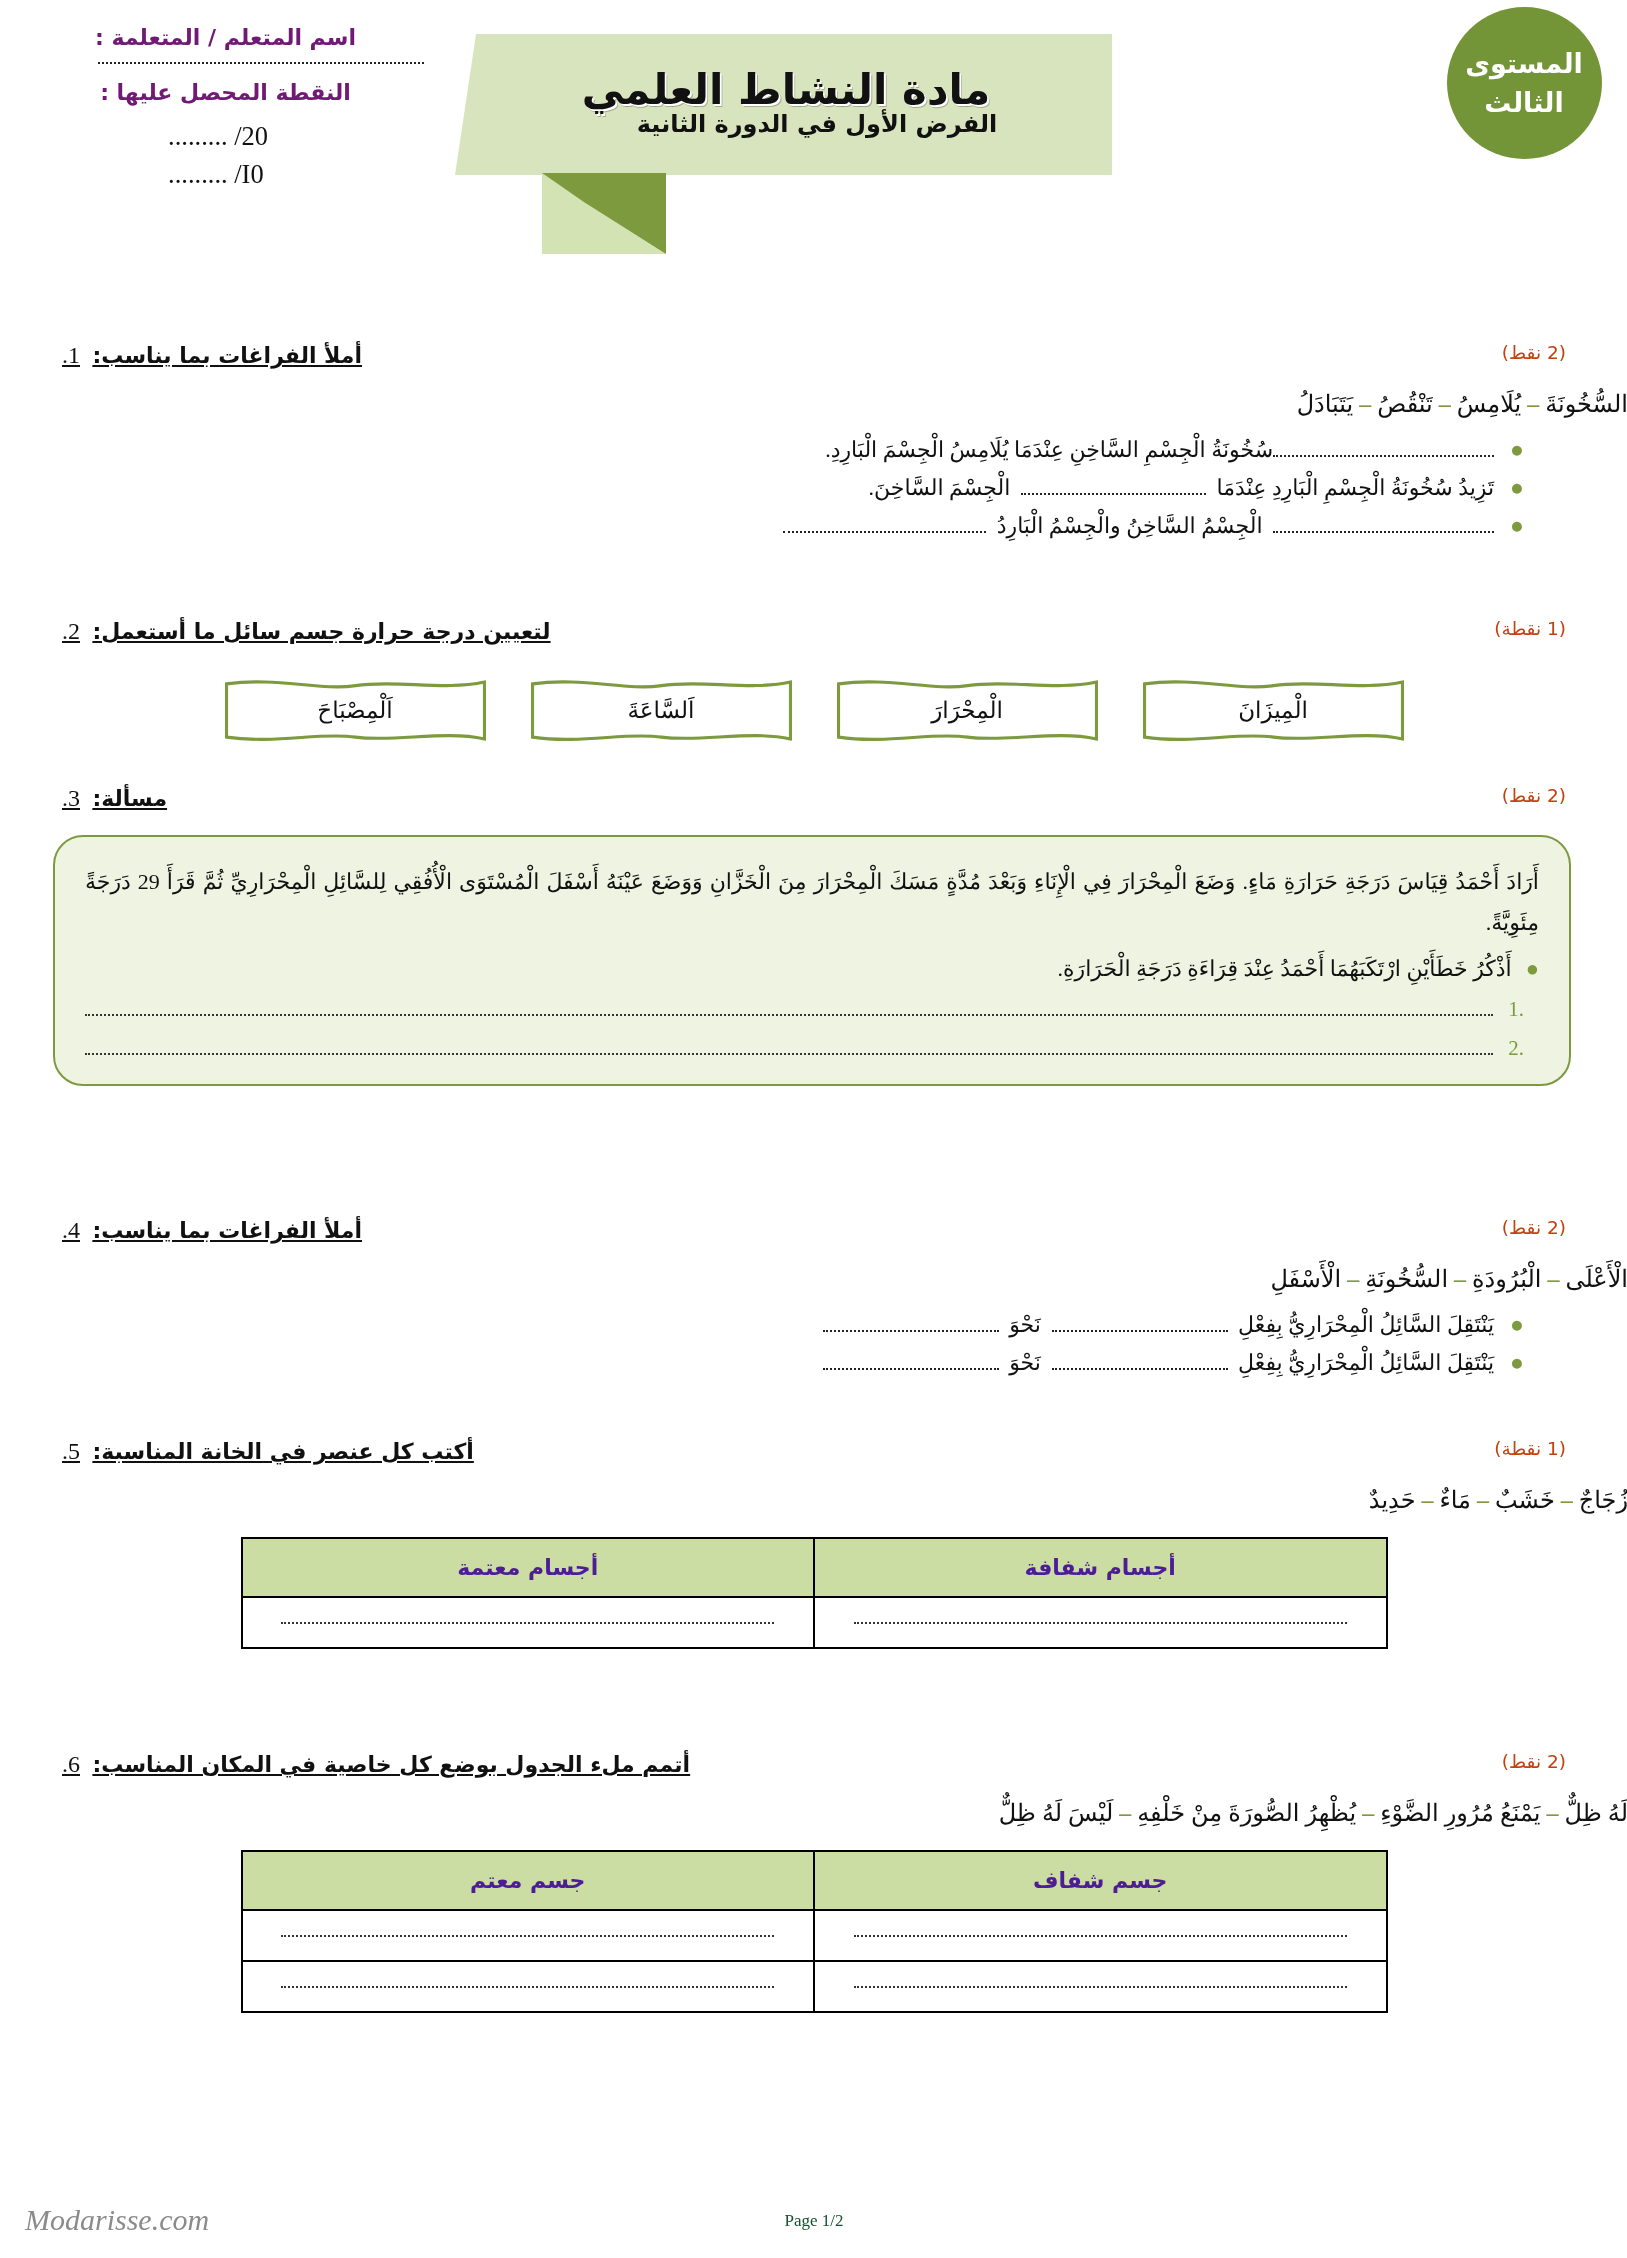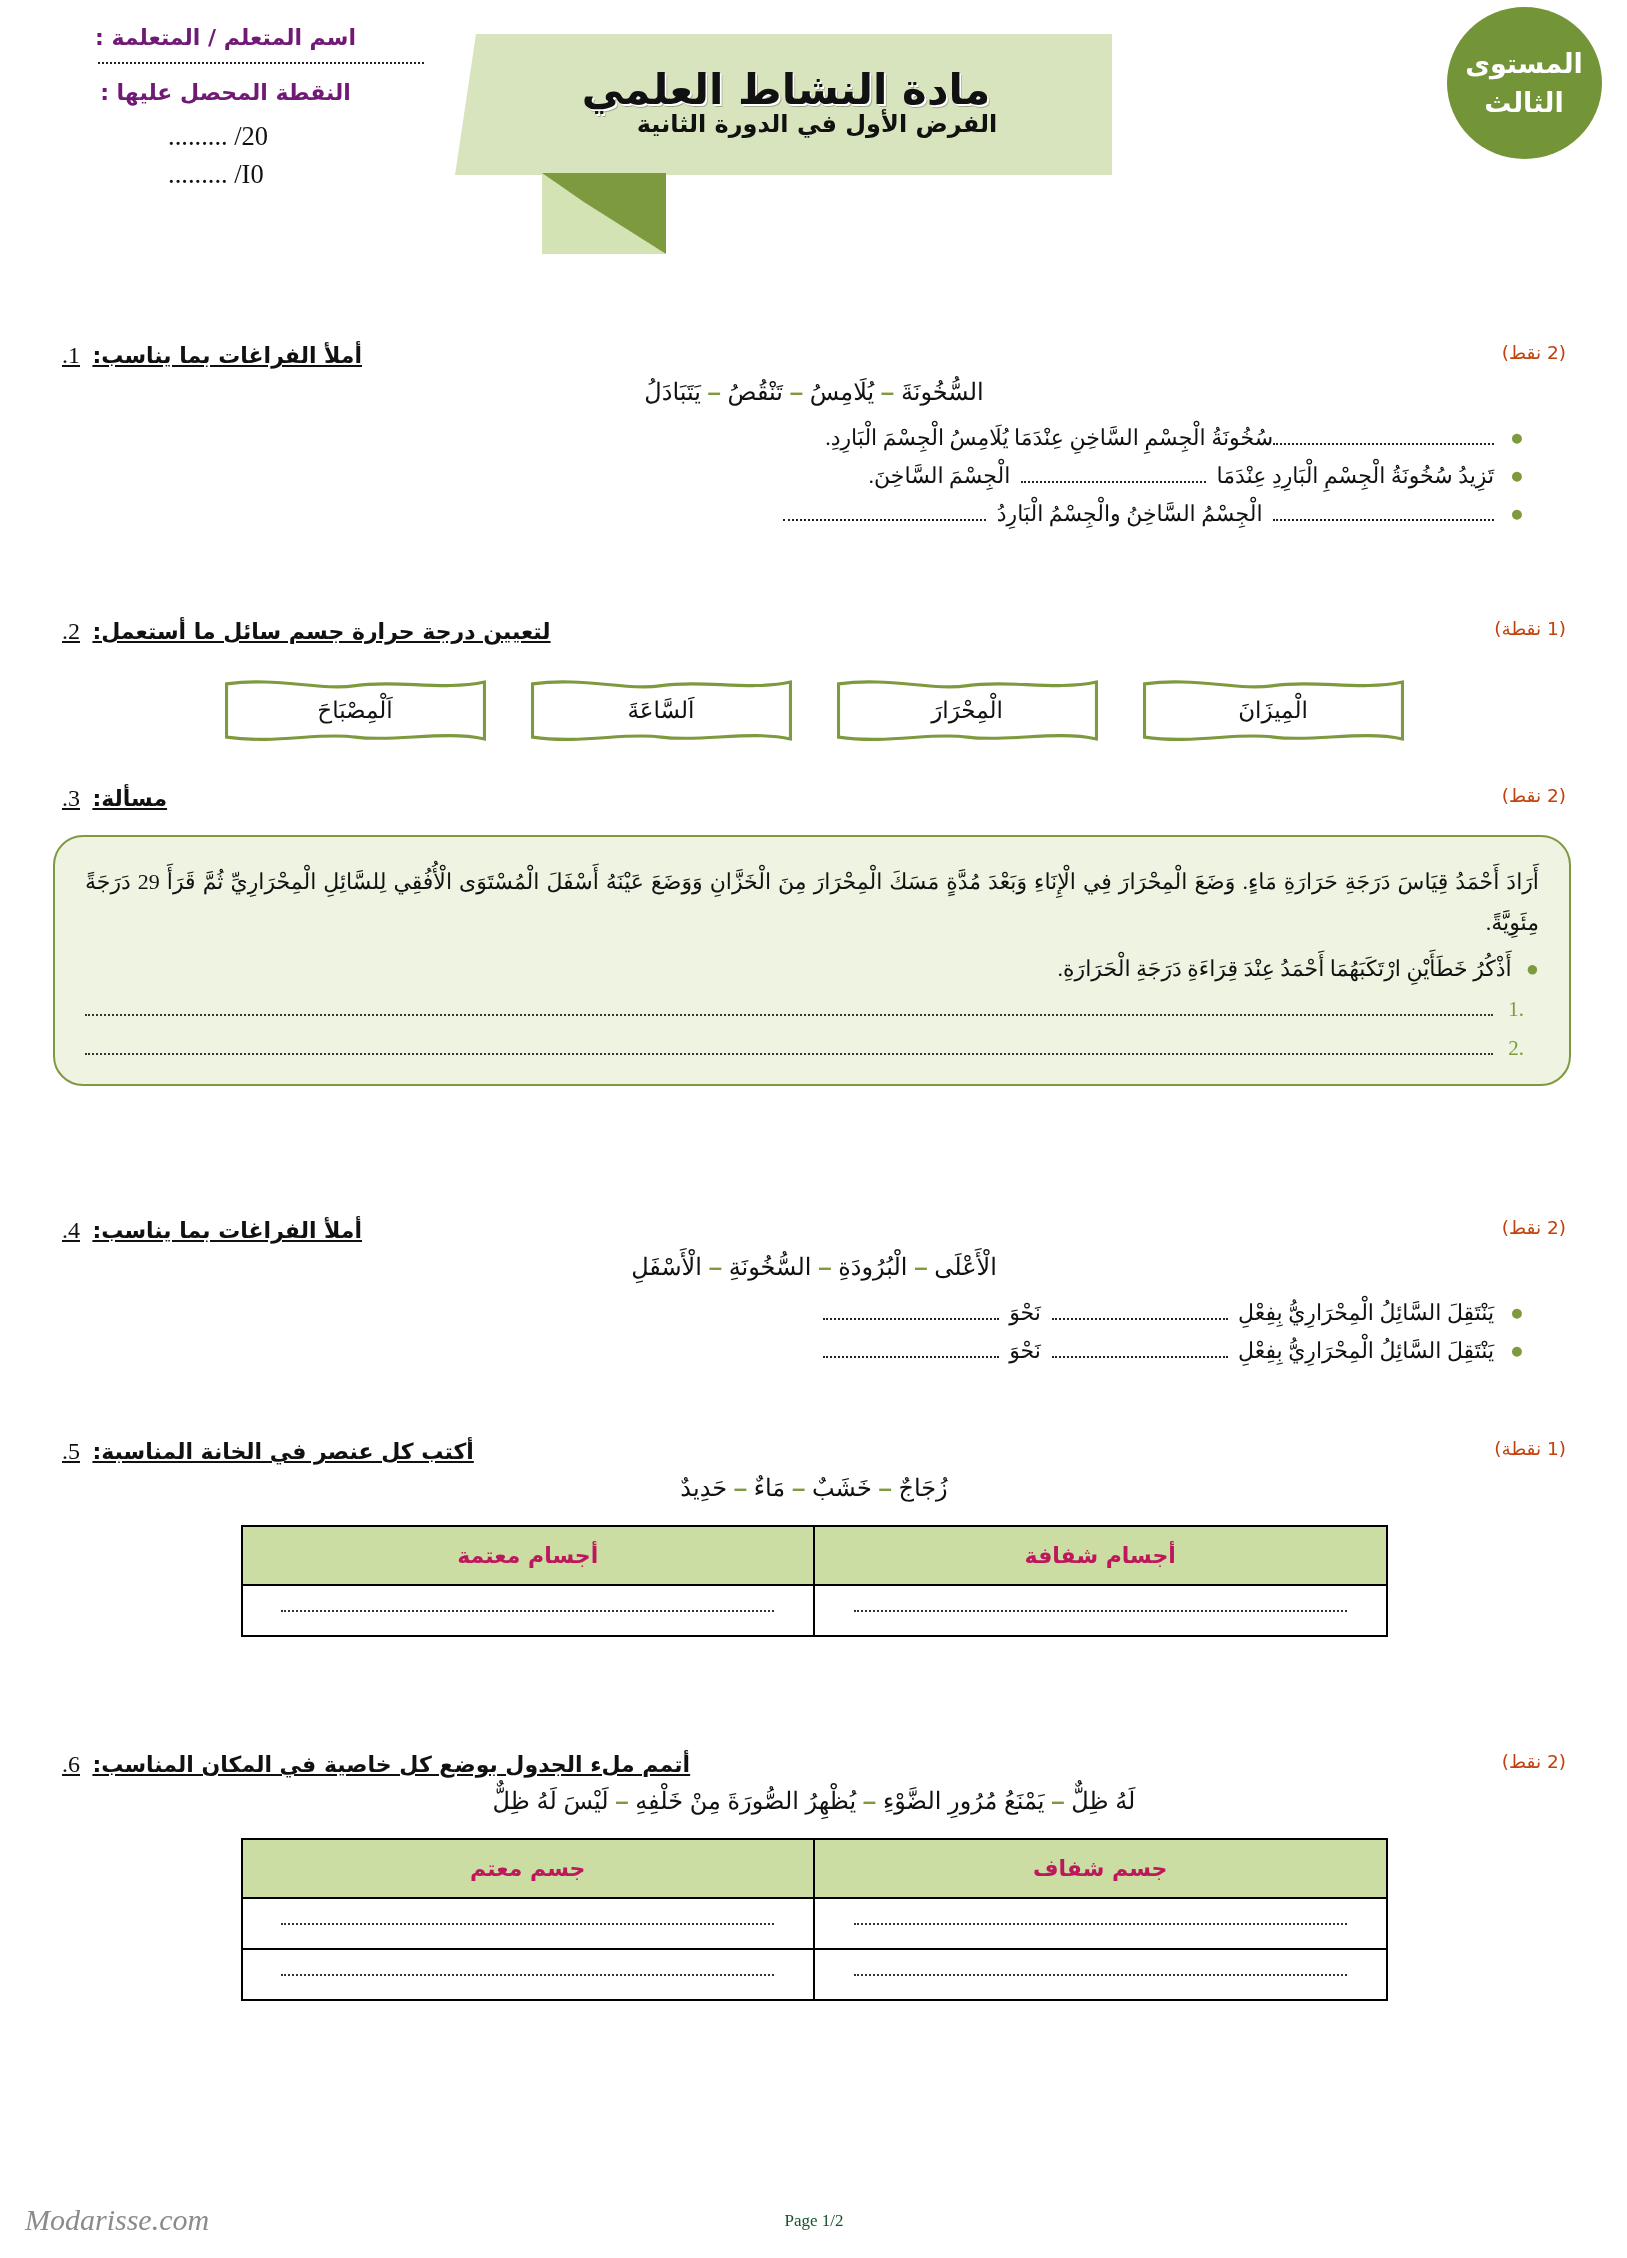--- a/index.html
+++ b/index.html
@@ -97,23 +97,23 @@
     text-decoration:underline;
     display:flex;gap:12.4px;align-items:baseline;
     direction:rtl;
   }
   .ex-num{font-family:"Liberation Serif",serif;text-decoration:none;font-weight:normal;font-size:24px;}
   .ex-pts{
     font-family:"DejaVu Sans", sans-serif;
     font-size:18.5px;color:#c2410c;direction:rtl;white-space:nowrap;
   }
   .wordbank{
-    text-align:center;font-size:24px;color:#111;
-    font-family:Liberation Sans, sans-serif;
-    margin-top:9px;direction:rtl;
+    text-align:right;font-size:24px;color:#111;
+    font-family:Liberation Serif, serif;
+    margin-top:21px;direction:rtl;
   }
   .wordbank .sep{color:#7d9a3f;font-weight:bold;}
 
   ul.bullets{list-style:none;margin:16px 0 0 0;padding:0;}
   ul.bullets li{
     display:flex;align-items:baseline;justify-content:flex-start;
     direction:rtl;
     font-size:22px;color:#111;
     font-family:"Liberation Serif", serif;
     margin:8.8px 0;
@@ -174,21 +174,21 @@
     width:1147px;direction:rtl;
     table-layout:fixed;
   }
   .tbl th,.tbl td{
     border:2.6px solid #000;
     height:49px;
   }
   .tbl th{
     background:#cbdda2;
     font-family:"DejaVu Sans", sans-serif;
-    font-weight:bold;font-size:22px;color:#be185d;
+    font-weight:bold;font-size:22px;color:#4c1d95;
     height:55px;
   }
   .tbl td{background:#fff;padding:0 26.5px;}
   .cell-dots{border-bottom:2.2px dotted #333;height:0.9px;margin:0 12.4px;}
 
   
   .footer-page{
     position:absolute;bottom:27px;left:0;right:0;text-align:center;
     font-family:"Liberation Serif", serif;font-size:17px;color:#14532d;
     direction:ltr;

